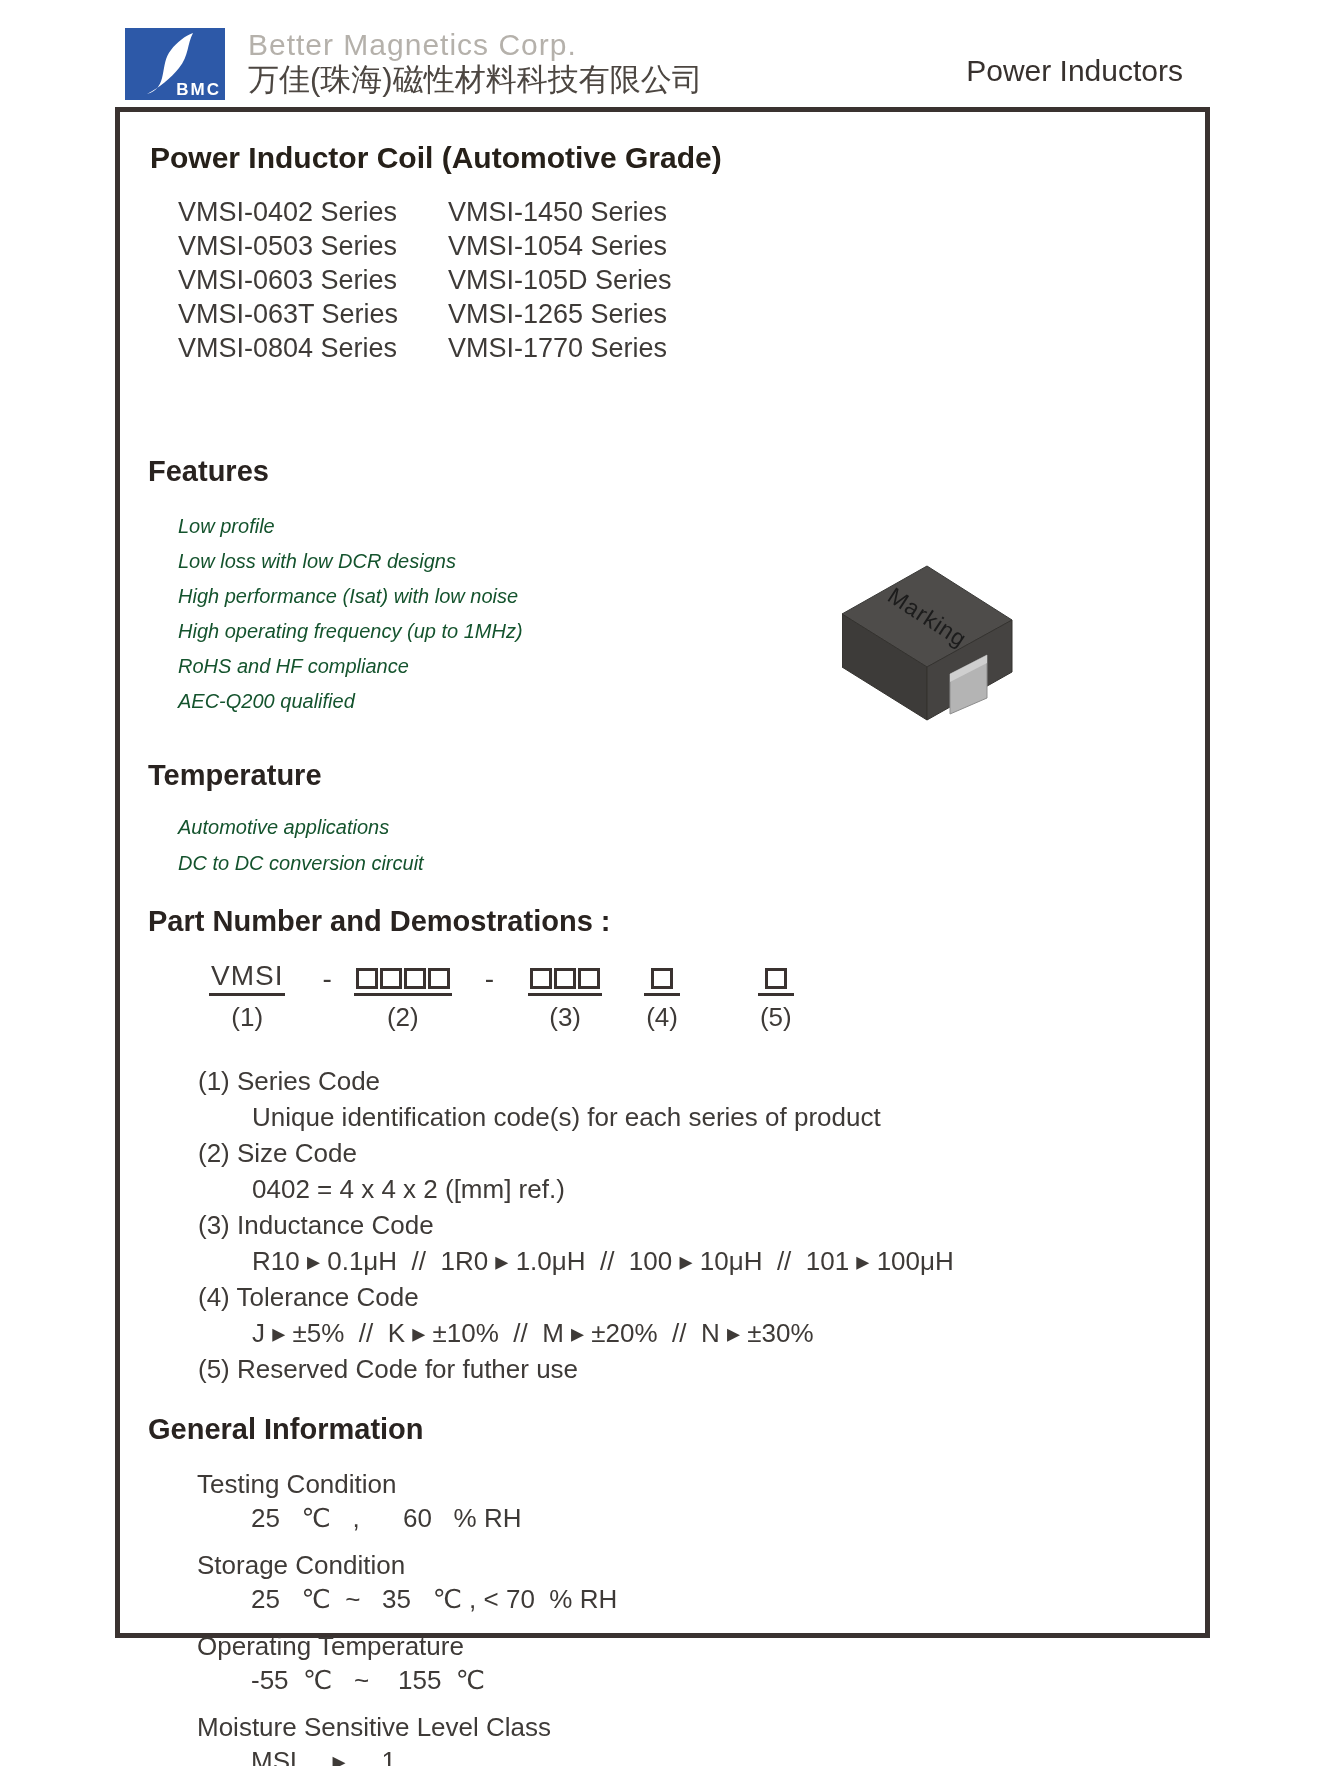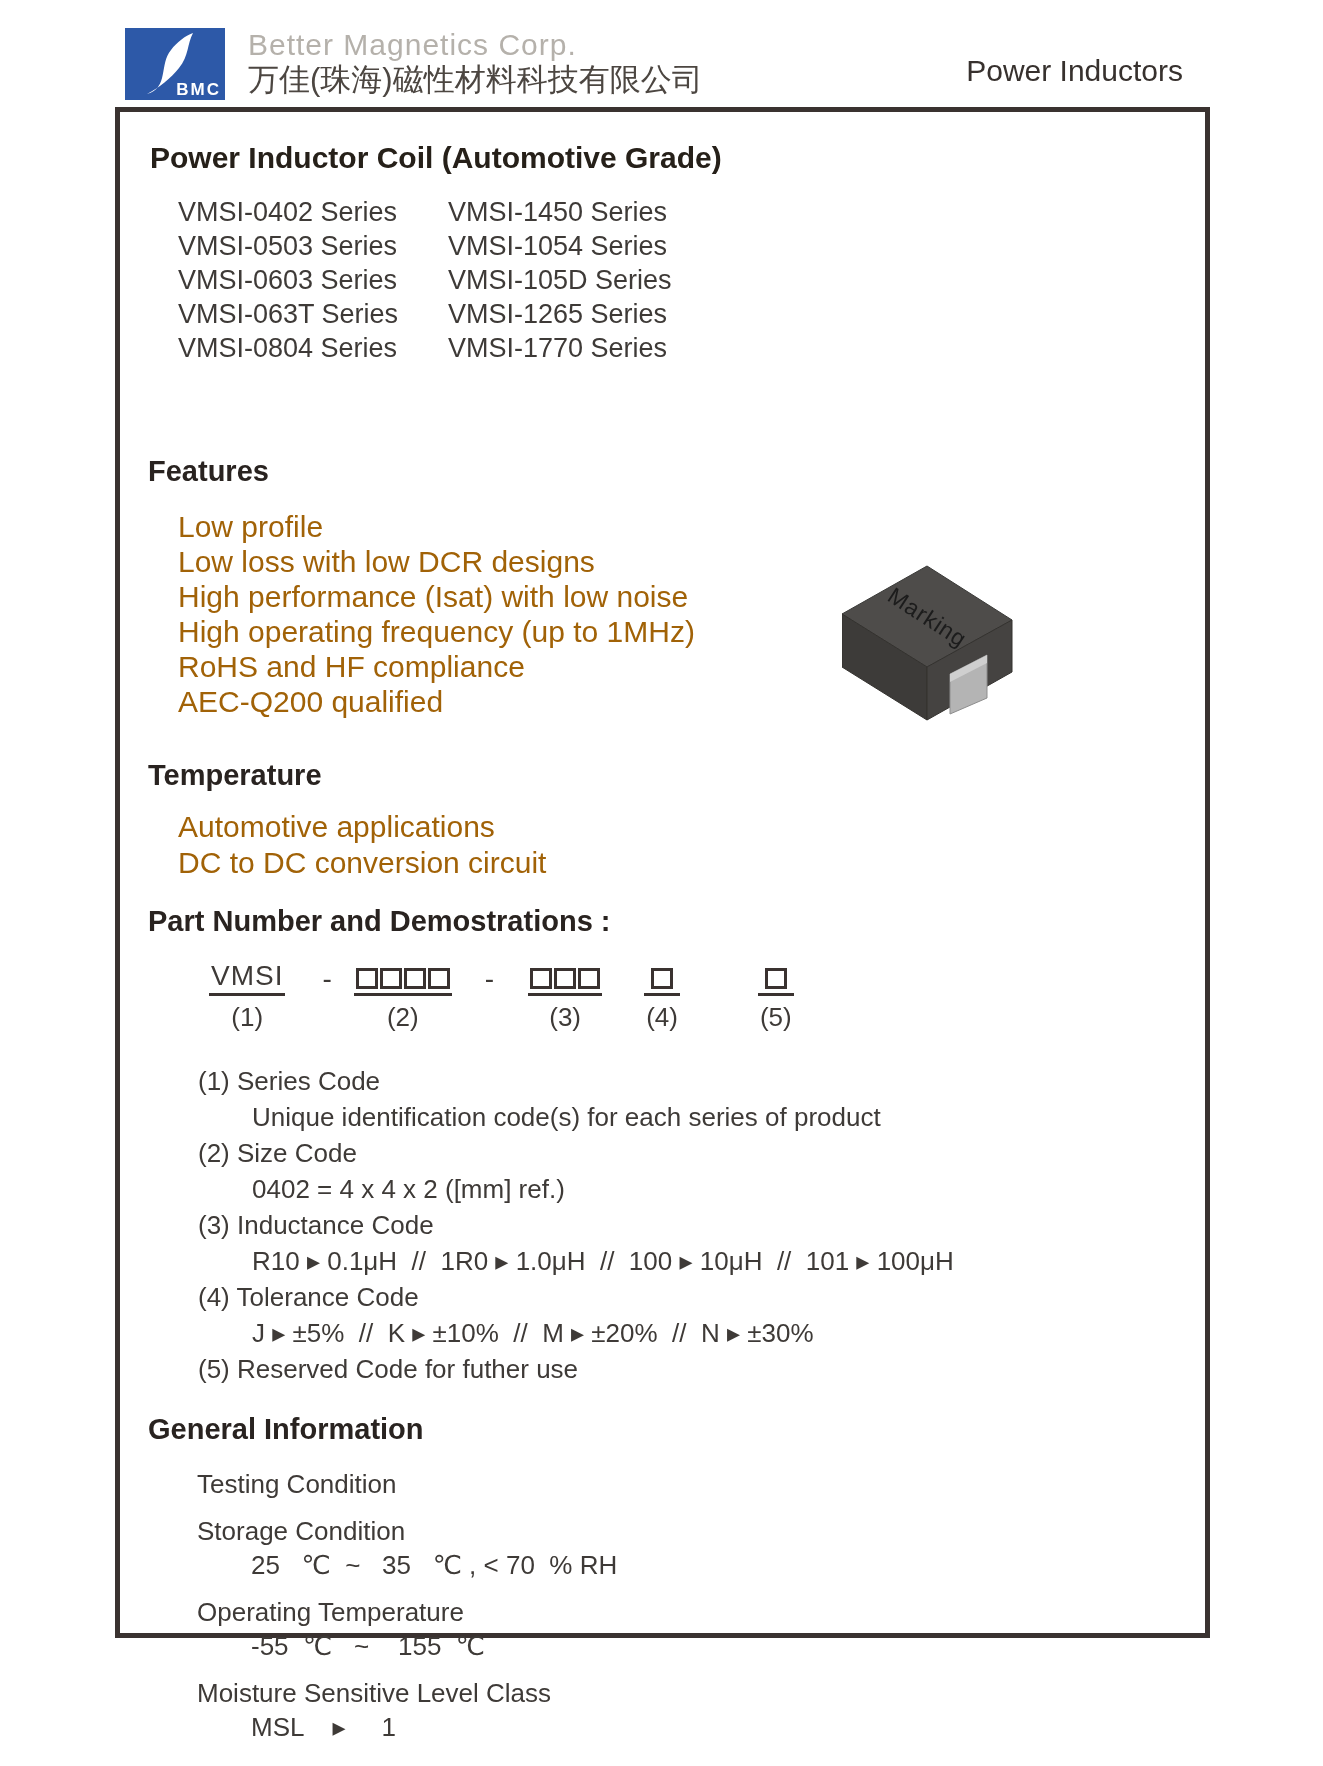--- a/index.html
+++ b/index.html
@@ -22,21 +22,21 @@
   .doc-title{position:absolute;left:30px;top:22px;margin:0;font-size:30px;font-weight:bold;color:#262019;}
 
   .series-grid{position:absolute;left:58px;top:76px;display:flex;}
   .series-col{width:270px;}
   .series-item{font-size:27px;line-height:34px;color:#3e3a37;}
 
   .sec-heading{position:absolute;left:28px;margin:0;font-size:29px;font-weight:bold;color:#292320;}
   .features-heading{top:336px;text-align:center;}
   .plain-list{position:absolute;left:58px;}
   .features-list{top:390px;}
-  .plain-item{font-size:30px;line-height:35px;color:#a16207;}
+  .plain-item{font-size:20px;line-height:35px;color:#14532d;font-style:italic;}
 
   .product-image{position:absolute;left:722px;top:444px;width:175px;height:160px;}
   .marking-text{font-size:23px;letter-spacing:1px;fill:#1c1c1c;}
 
   .app-heading{top:640px;}
   .app-list{top:690px;}
   .app-list .plain-item{line-height:36px;}
 
   .pn-heading{top:786px;}
 
@@ -211,20 +211,21 @@
 
           </div>
         </div>
 
       <h2 class="sec-heading gi-heading">General Information</h2>
       <div class="gi-grid">
         <div class="gi-col">
 
             <div class="gi-item">
               <div class="gi-label">Testing Condition</div>
+              <div class="gi-value">25   ℃   ,      60   % RH</div>
             </div>
 
             <div class="gi-item">
               <div class="gi-label">Storage Condition</div>
               <div class="gi-value">25   ℃  ~   35   ℃ , &lt; 70  % RH</div>
             </div>
           </div>
         <div class="gi-col gi-col-right">
 
             <div class="gi-item">

